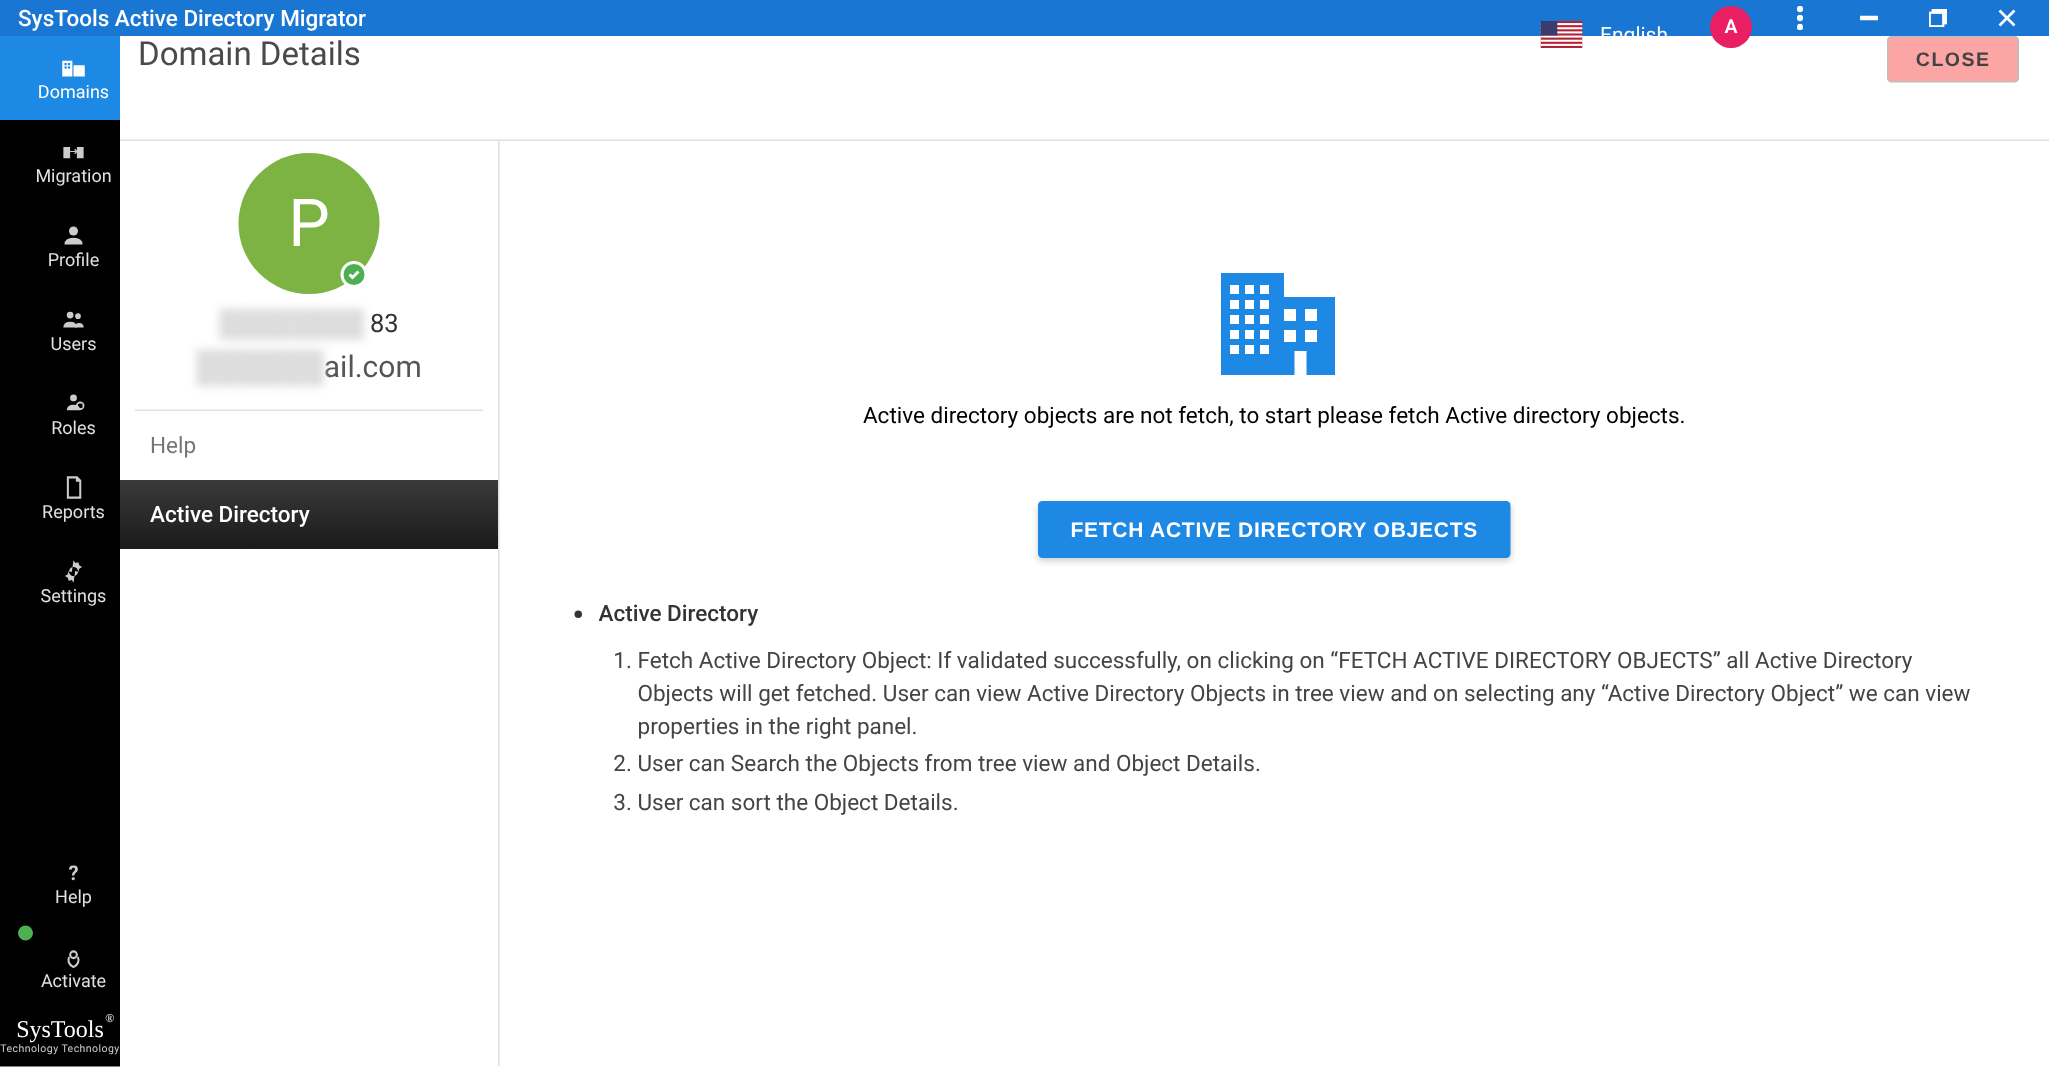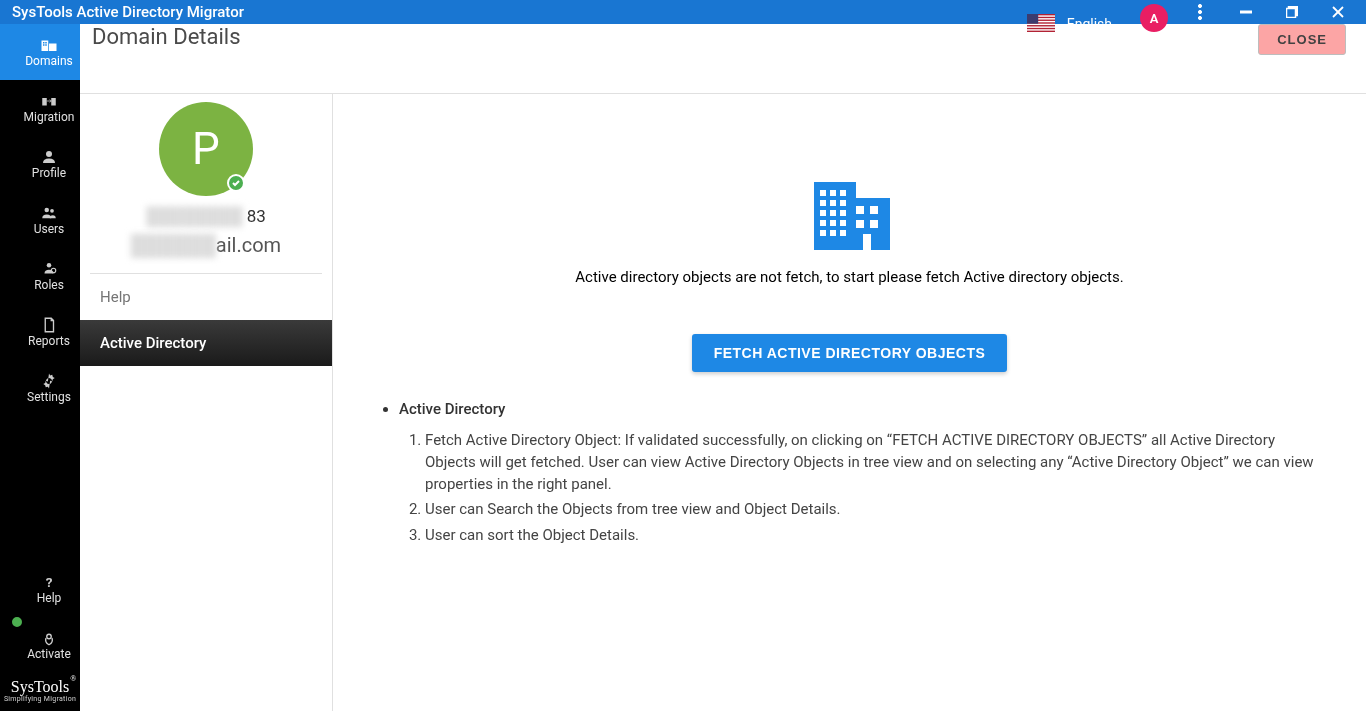--- a/index.html
+++ b/index.html
@@ -166,21 +166,21 @@
     <div class="side-item activate-wrap">
       <div style="position:absolute; left:10px; top:-2px; width:14px; height:14px; background:#4caf50; border-radius:50%; border:2px solid #000;"></div>
       <svg class="ic" viewBox="0 0 24 24" fill="none" stroke="#ccc" stroke-width="1.8">
           <circle cx="12" cy="10" r="3"></circle>
           <path d="M8 12 q-2 6 4 9 q6-3 4-9"></path>
         </svg>
       <span>Activate</span>
     </div>
     <div class="side-footer">
       <div class="logo"><span>SysTools</span><span class="reg">®</span></div>
-      <div class="logo-sub">Simplifying Migration</div>
+      <div class="logo-sub">Technology Technology</div>
     </div>
   </div>
 
   <div class="main">
     <div class="headerbar">
       <div class="page-title">Domain Details</div>
       <button class="close-btn">CLOSE</button>
     </div>
     <div class="content">
       <div class="left-pane">

